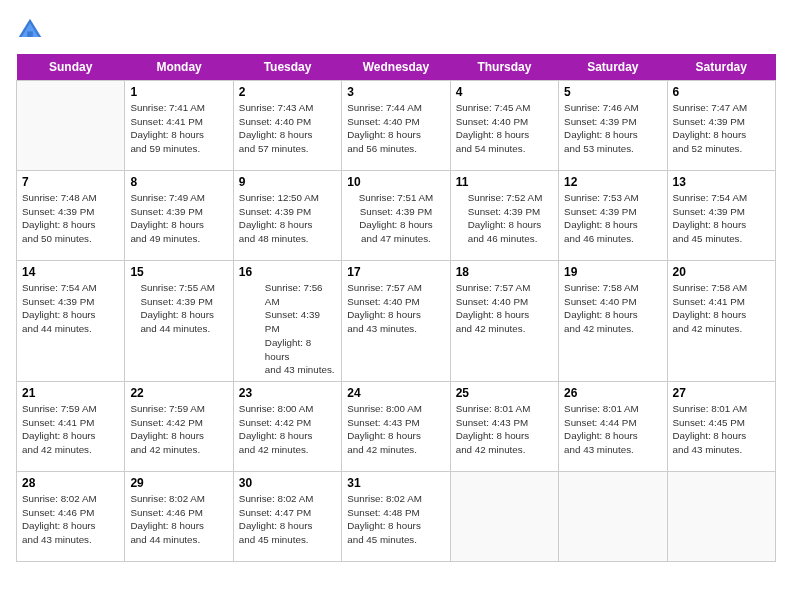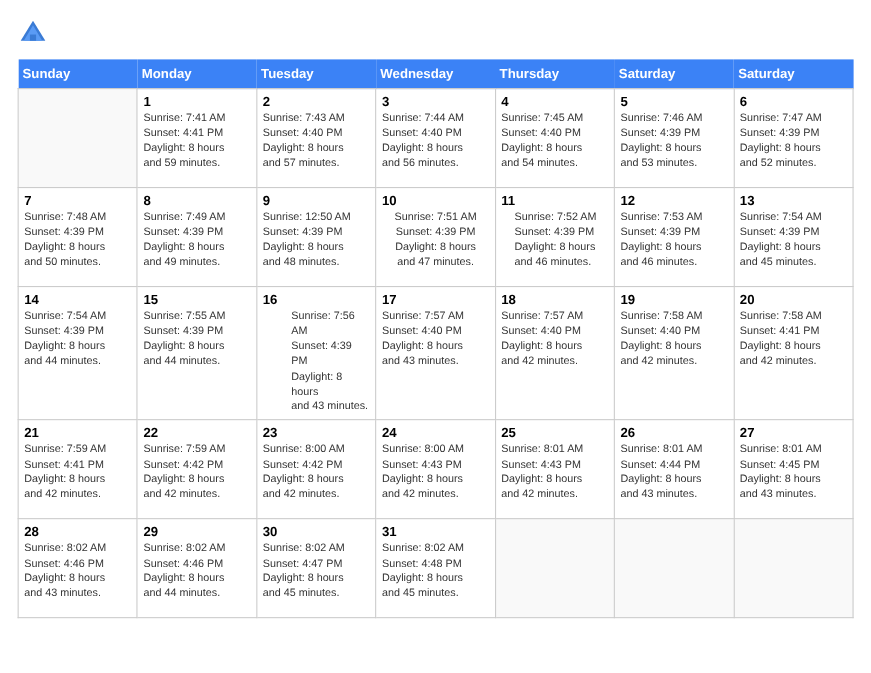--- a/index.html
+++ b/index.html
@@ -44,24 +44,24 @@
     .location {
       font-size: 14px;
       color: #555;
     }
     .calendar {
       width: 100%;
       border-collapse: collapse;
       font-size: 10.5px;
     }
     .calendar th {
-      background: #3b82f6;
+      background: #a21caf;
       color: #fff;
       padding: 6px 4px;
-      text-align: left;
+      text-align: center;
       font-size: 12px;
       font-weight: bold;
     }
     .calendar td {
       border: 1px solid #ccc;
       vertical-align: top;
       padding: 4px 5px;
       width: calc(100% / 7);
       min-height: 80px;
       height: 90px;
@@ -212,21 +212,21 @@
       <tr>
         <td>
           <span class="day-num">14</span>
           <div class="day-info" style="white-space: pre-line;">Sunrise: 7:54 AM
 Sunset: 4:39 PM
 Daylight: 8 hours
 and 44 minutes.</div>
         </td>
         <td>
           <span class="day-num">15</span>
-          <div class="day-info" style="white-space: pre-line;">Sunrise: 7:55 AM
+          <div class="day-info" style="white-space: pre-line; margin-left: 10px;">Sunrise: 7:55 AM
 Sunset: 4:39 PM
 Daylight: 8 hours
 and 44 minutes.</div>
         </td>
         <td>
           <span class="day-num">16</span>
           <div class="day-info" style="white-space: pre-line; margin-left: 26px;">Sunrise: 7:56 AM
 Sunset: 4:39 PM
 Daylight: 8 hours
 and 43 minutes.</div>

